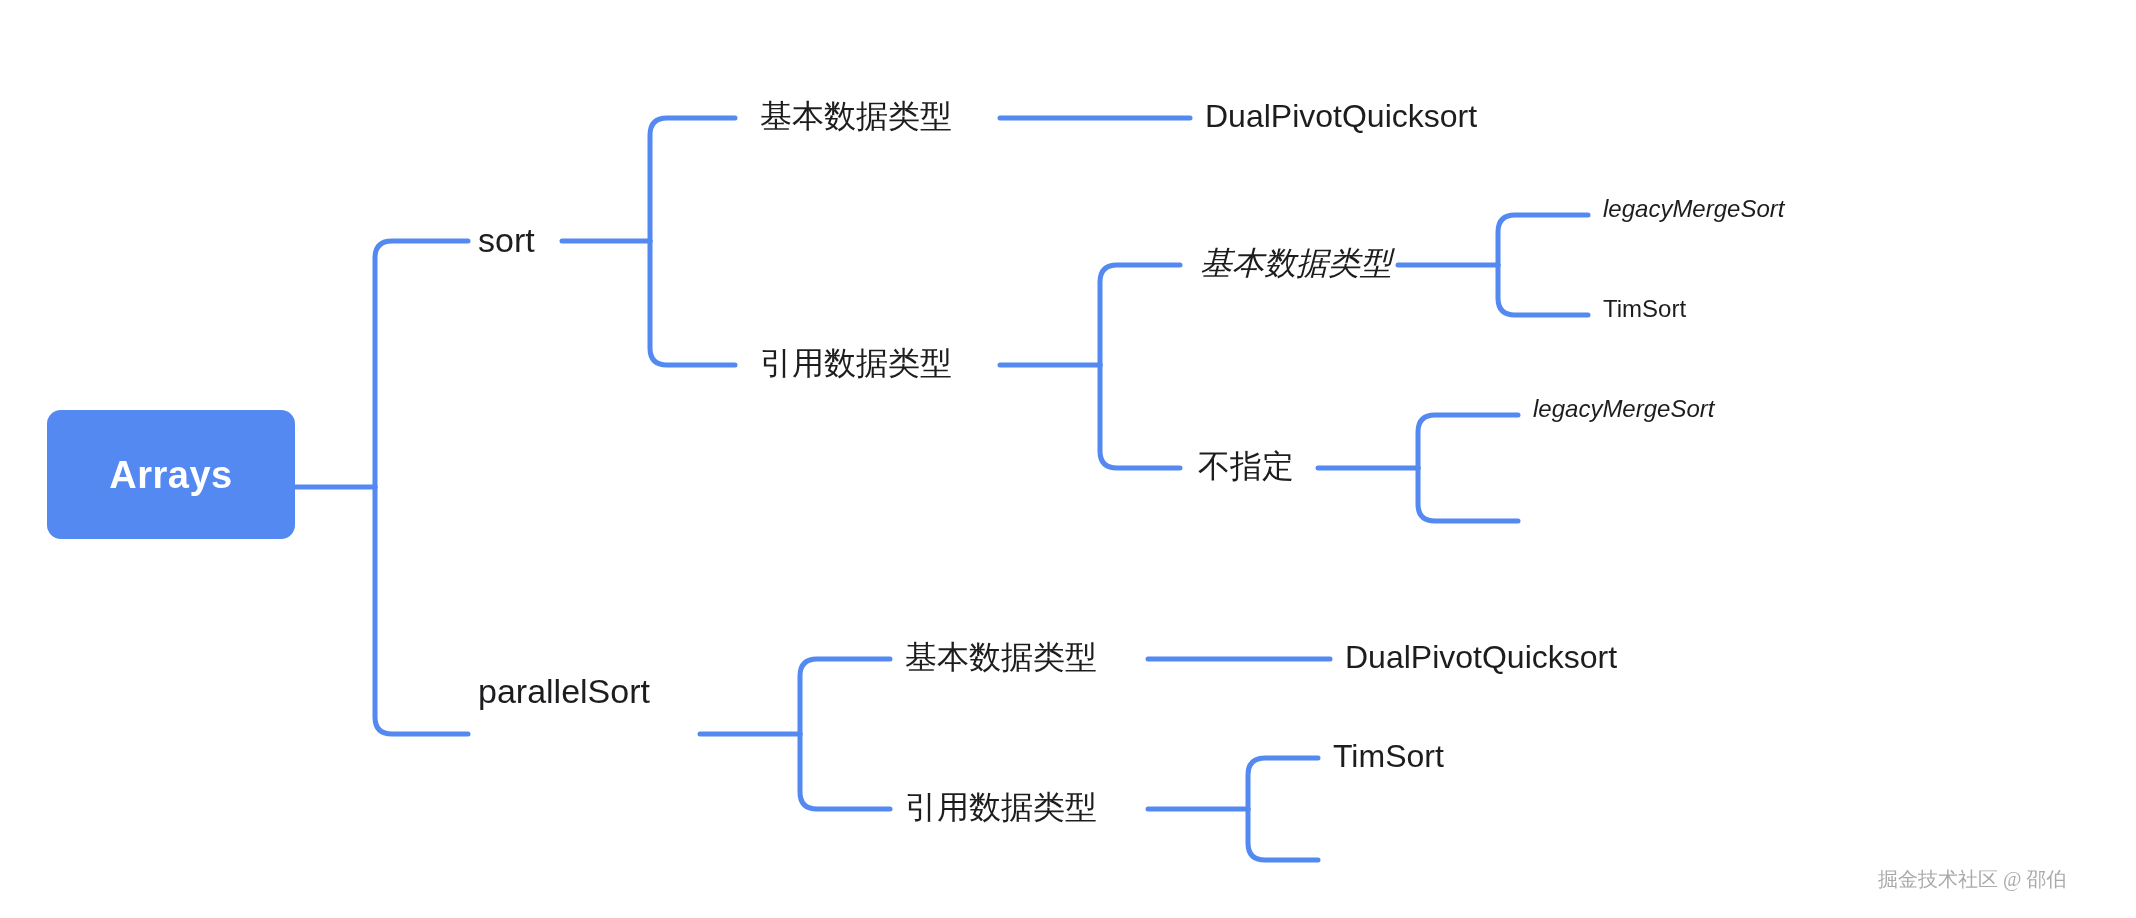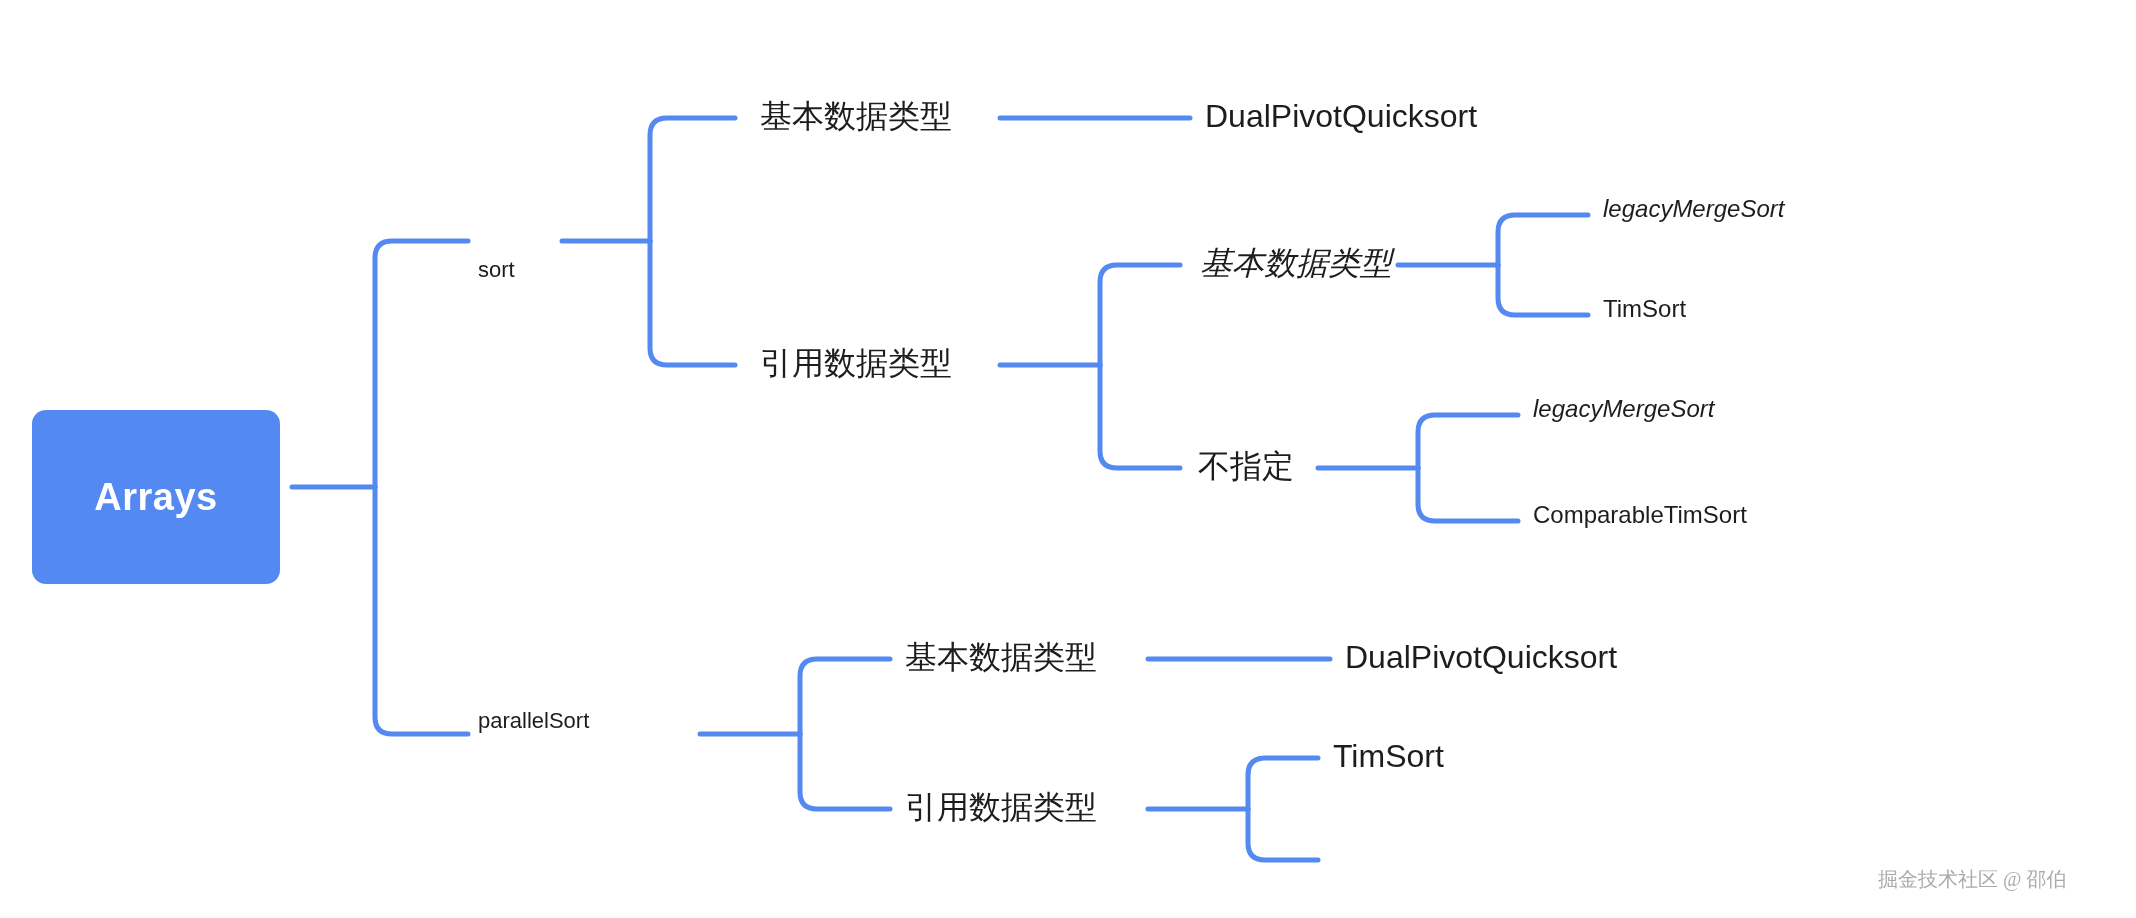--- a/index.html
+++ b/index.html
@@ -38,21 +38,21 @@
   .root-node {
     background: #5389f0;
     color: #ffffff;
     font-weight: bold;
     border-radius: 14px;
     display: flex;
     align-items: center;
     justify-content: center;
     letter-spacing: 0.5px;
   }
-  .lvl1 { font-size: 22px; margin-top: 36px; }
+  .lvl1 { font-size: 34px; }
   .lvl2 { font-size: 32px; }
   .lvl3 { font-size: 32px; }
   .lvl4 { font-size: 24px; }
   .italic { font-style: italic; }
   .watermark {
     position: absolute;
     font-size: 20px;
     color: #9b9b9b;
     opacity: 0.85;
     white-space: nowrap;
@@ -95,21 +95,21 @@
       <path d="M 800 734 L 800 792 Q 800 809 817 809 L 890 809"></path>
 
       <path d="M 1148 659 L 1330 659"></path>
 
       <path d="M 1148 809 L 1248 809"></path>
       <path d="M 1248 809 L 1248 775 Q 1248 758 1265 758 L 1318 758"></path>
       <path d="M 1248 809 L 1248 843 Q 1248 860 1265 860 L 1318 860"></path>
     </g>
   </svg>
 
-  <div class="node root-node" style="left:32px; top:410px; width:248px; height:174px; font-size:38px;">
+  <div class="node root-node" style="left:47px; top:410px; width:248px; height:129px; font-size:38px;">
     <span>Arrays</span>
   </div>
 
   <div class="node lvl1" style="left:478px; top:223px;">
     <span>sort</span>
   </div>
 
   <div class="node lvl1" style="left:478px; top:674px;">
     <span>parallelSort</span>
   </div>
@@ -139,23 +139,20 @@
   </div>
 
   <div class="node lvl4" style="left:1603px; top:297px;">
     <span>TimSort</span>
   </div>
 
   <div class="node lvl4 italic" style="left:1533px; top:397px;">
     <span>legacyMergeSort</span>
   </div>
 
-  <div class="node lvl4" style="left:1533px; top:503px;">
-    <span>ComparableTimSort</span>
-  </div>
 
   <div class="node lvl2" style="left:905px; top:641px;">
     <span>基本数据类型</span>
   </div>
 
   <div class="node lvl2" style="left:905px; top:791px;">
     <span>引用数据类型</span>
   </div>
 
   <div class="node lvl3" style="left:1345px; top:641px;">

